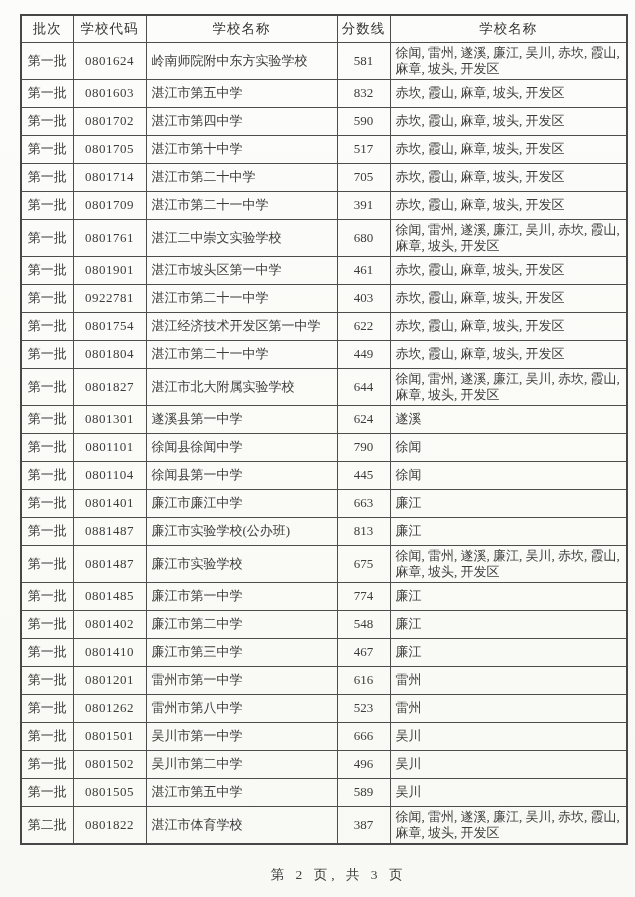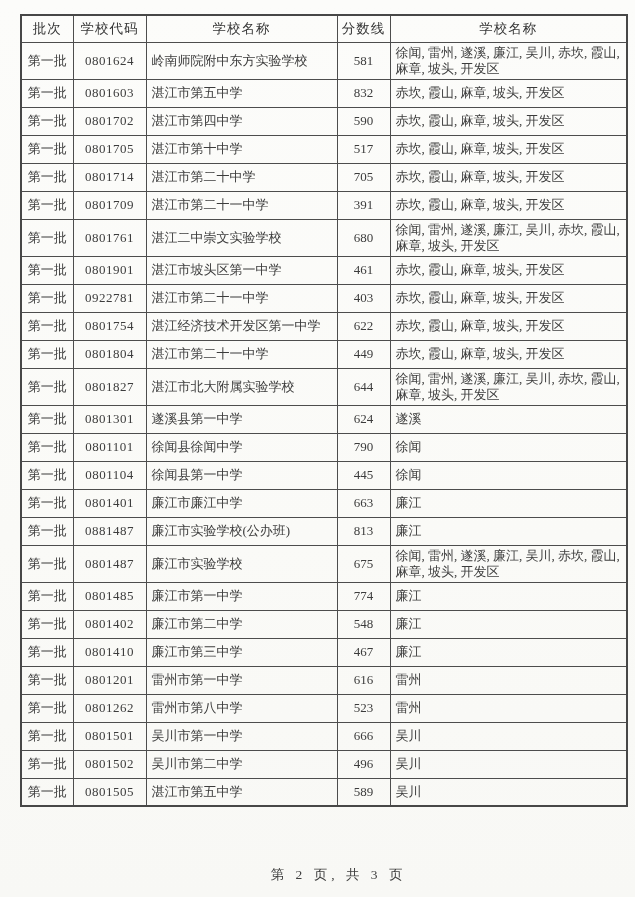--- a/index.html
+++ b/index.html
@@ -255,18 +255,25 @@
     <td class="c-score">496</td>
     <td class="c-region">吴川</td>
   </tr>
         <tr>
     <td class="c-batch">第一批</td>
     <td class="c-code">0801505</td>
     <td class="c-name">湛江市第五中学</td>
     <td class="c-score">589</td>
     <td class="c-region">吴川</td>
   </tr>
+        <tr>
+    <td class="c-batch">第二批</td>
+    <td class="c-code">0801822</td>
+    <td class="c-name">湛江市体育学校</td>
+    <td class="c-score">387</td>
+    <td class="c-region">徐闻, 雷州, 遂溪, 廉江, 吴川, 赤坎, 霞山, 麻章, 坡头, 开发区</td>
+  </tr>
       </tbody>
   </table>
 
   <div class="footer">第 2 页, 共 3 页</div>
 
 </div>
 
 </body></html>

